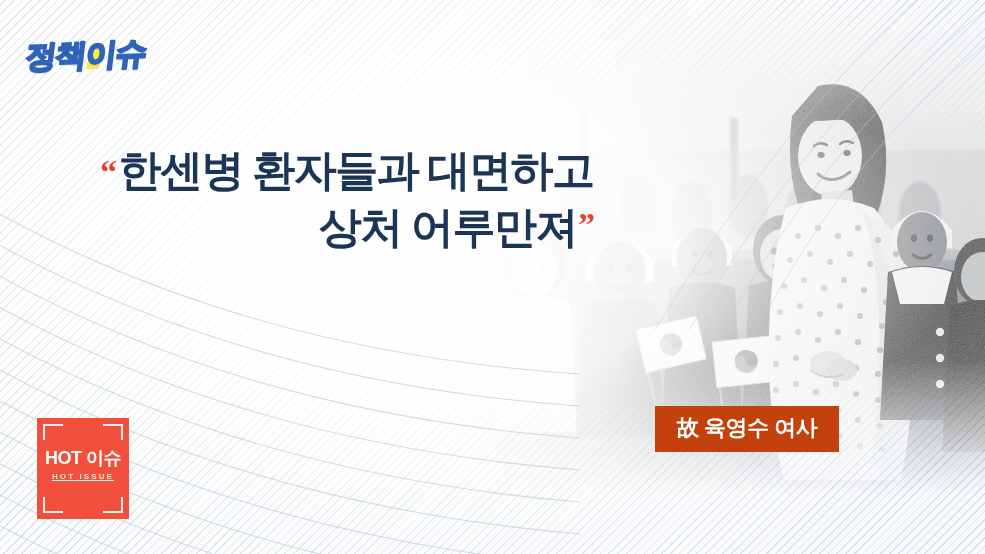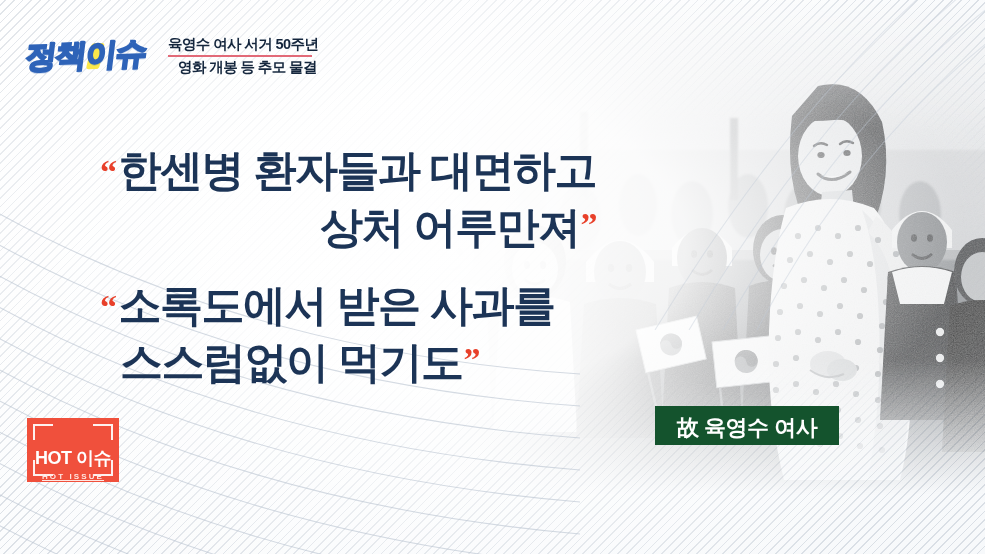--- a/index.html
+++ b/index.html
@@ -110,48 +110,48 @@
   
   .quote {
     position:absolute; left:100px;
     color:#1c3456;
     font-weight:bold;
     letter-spacing:-1.5px;
     line-height:57px;
     white-space:nowrap;
   }
   .quote .qline { font-size:43px; position:relative; display:block; }
-  .quote .qline .ql-text { font-family:Liberation Sans, sans-serif; }
+  .quote .qline .ql-text { font-family:Liberation Serif, serif; }
   .qm {
     color:#e8402a; font-size:34px; font-weight:bold;
     font-family:"Liberation Serif", serif;
     line-height:0; position:relative;
   }
   .qm-open { top:-2px; margin-right:3px; }
   .qm-close { top:-6px; margin-left:1px; }
   #quote-1 { top:142px; }
   #quote-1 .qline:nth-child(2) { padding-left:20px;text-align:right; }
   #quote-2 { top:277px; }
   #quote-2 .qline:nth-child(2) { padding-left:20px; }
 
   
   .caption-box {
     position:absolute; left:655px; top:406px;
-    background:#14532d;
+    background:#c2410c;
     color:#ffffff;
     font-size:22px; font-weight:bold;
     letter-spacing:-0.5px;
-    padding:7px 22px 2px 22px;
+    padding:7px 22px 9px 22px;
     white-space:nowrap;
   }
 
   
   .hot-badge {
-    position:absolute; left:27px; top:418px;
-    width:92px; height:64px;
+    position:absolute; left:37px; top:418px;
+    width:92px; height:101px;
   }
   .hot-badge .hb-fill {
     position:absolute; inset:0;
     background:#f0503c;
   }
   .hot-badge .hb-frame {
     position:absolute; inset:6px;
     border:2px solid rgba(255,255,255,.92);
   }
   
@@ -448,43 +448,30 @@
         <path d="M520 142 Q284 250 142 520"></path>
       </g>
     </svg>
   </div>
 
   <div class="prog-logo">
     <div class="lg-accent"></div>
     <div class="lg-text">정책이슈</div>
   </div>
 
-  <div class="headline">
-    <div class="hl">육영수 여사 서거 50주년</div>
-    <div class="hl-rule"></div>
-    <div class="hl hl2">영화 개봉 등 추모 물결</div>
-  </div>
 
   <div class="quote" id="quote-1">
     <span class="qline">
       <span class="qm qm-open">“</span><span class="ql-text">한센병 환자들과 대면하고</span>
     </span>
     <span class="qline">
       <span class="ql-text">상처 어루만져</span><span class="qm qm-close">”</span>
     </span>
   </div>
 
-  <div class="quote" id="quote-2">
-    <span class="qline">
-      <span class="qm qm-open">“</span><span class="ql-text">소록도에서 받은 사과를</span>
-    </span>
-    <span class="qline">
-      <span class="ql-text">스스럼없이 먹기도</span><span class="qm qm-close">”</span>
-    </span>
-  </div>
 
   <div class="caption-box">故 육영수 여사</div>
 
   <div class="hot-badge">
     <div class="hb-fill"></div>
     <div class="hb-frame"></div>
     <div class="hb-side-l"></div>
     <div class="hb-side-r"></div>
     <div class="hb-main">HOT 이슈</div>
     <div class="hb-sub">HOT ISSUE</div>

